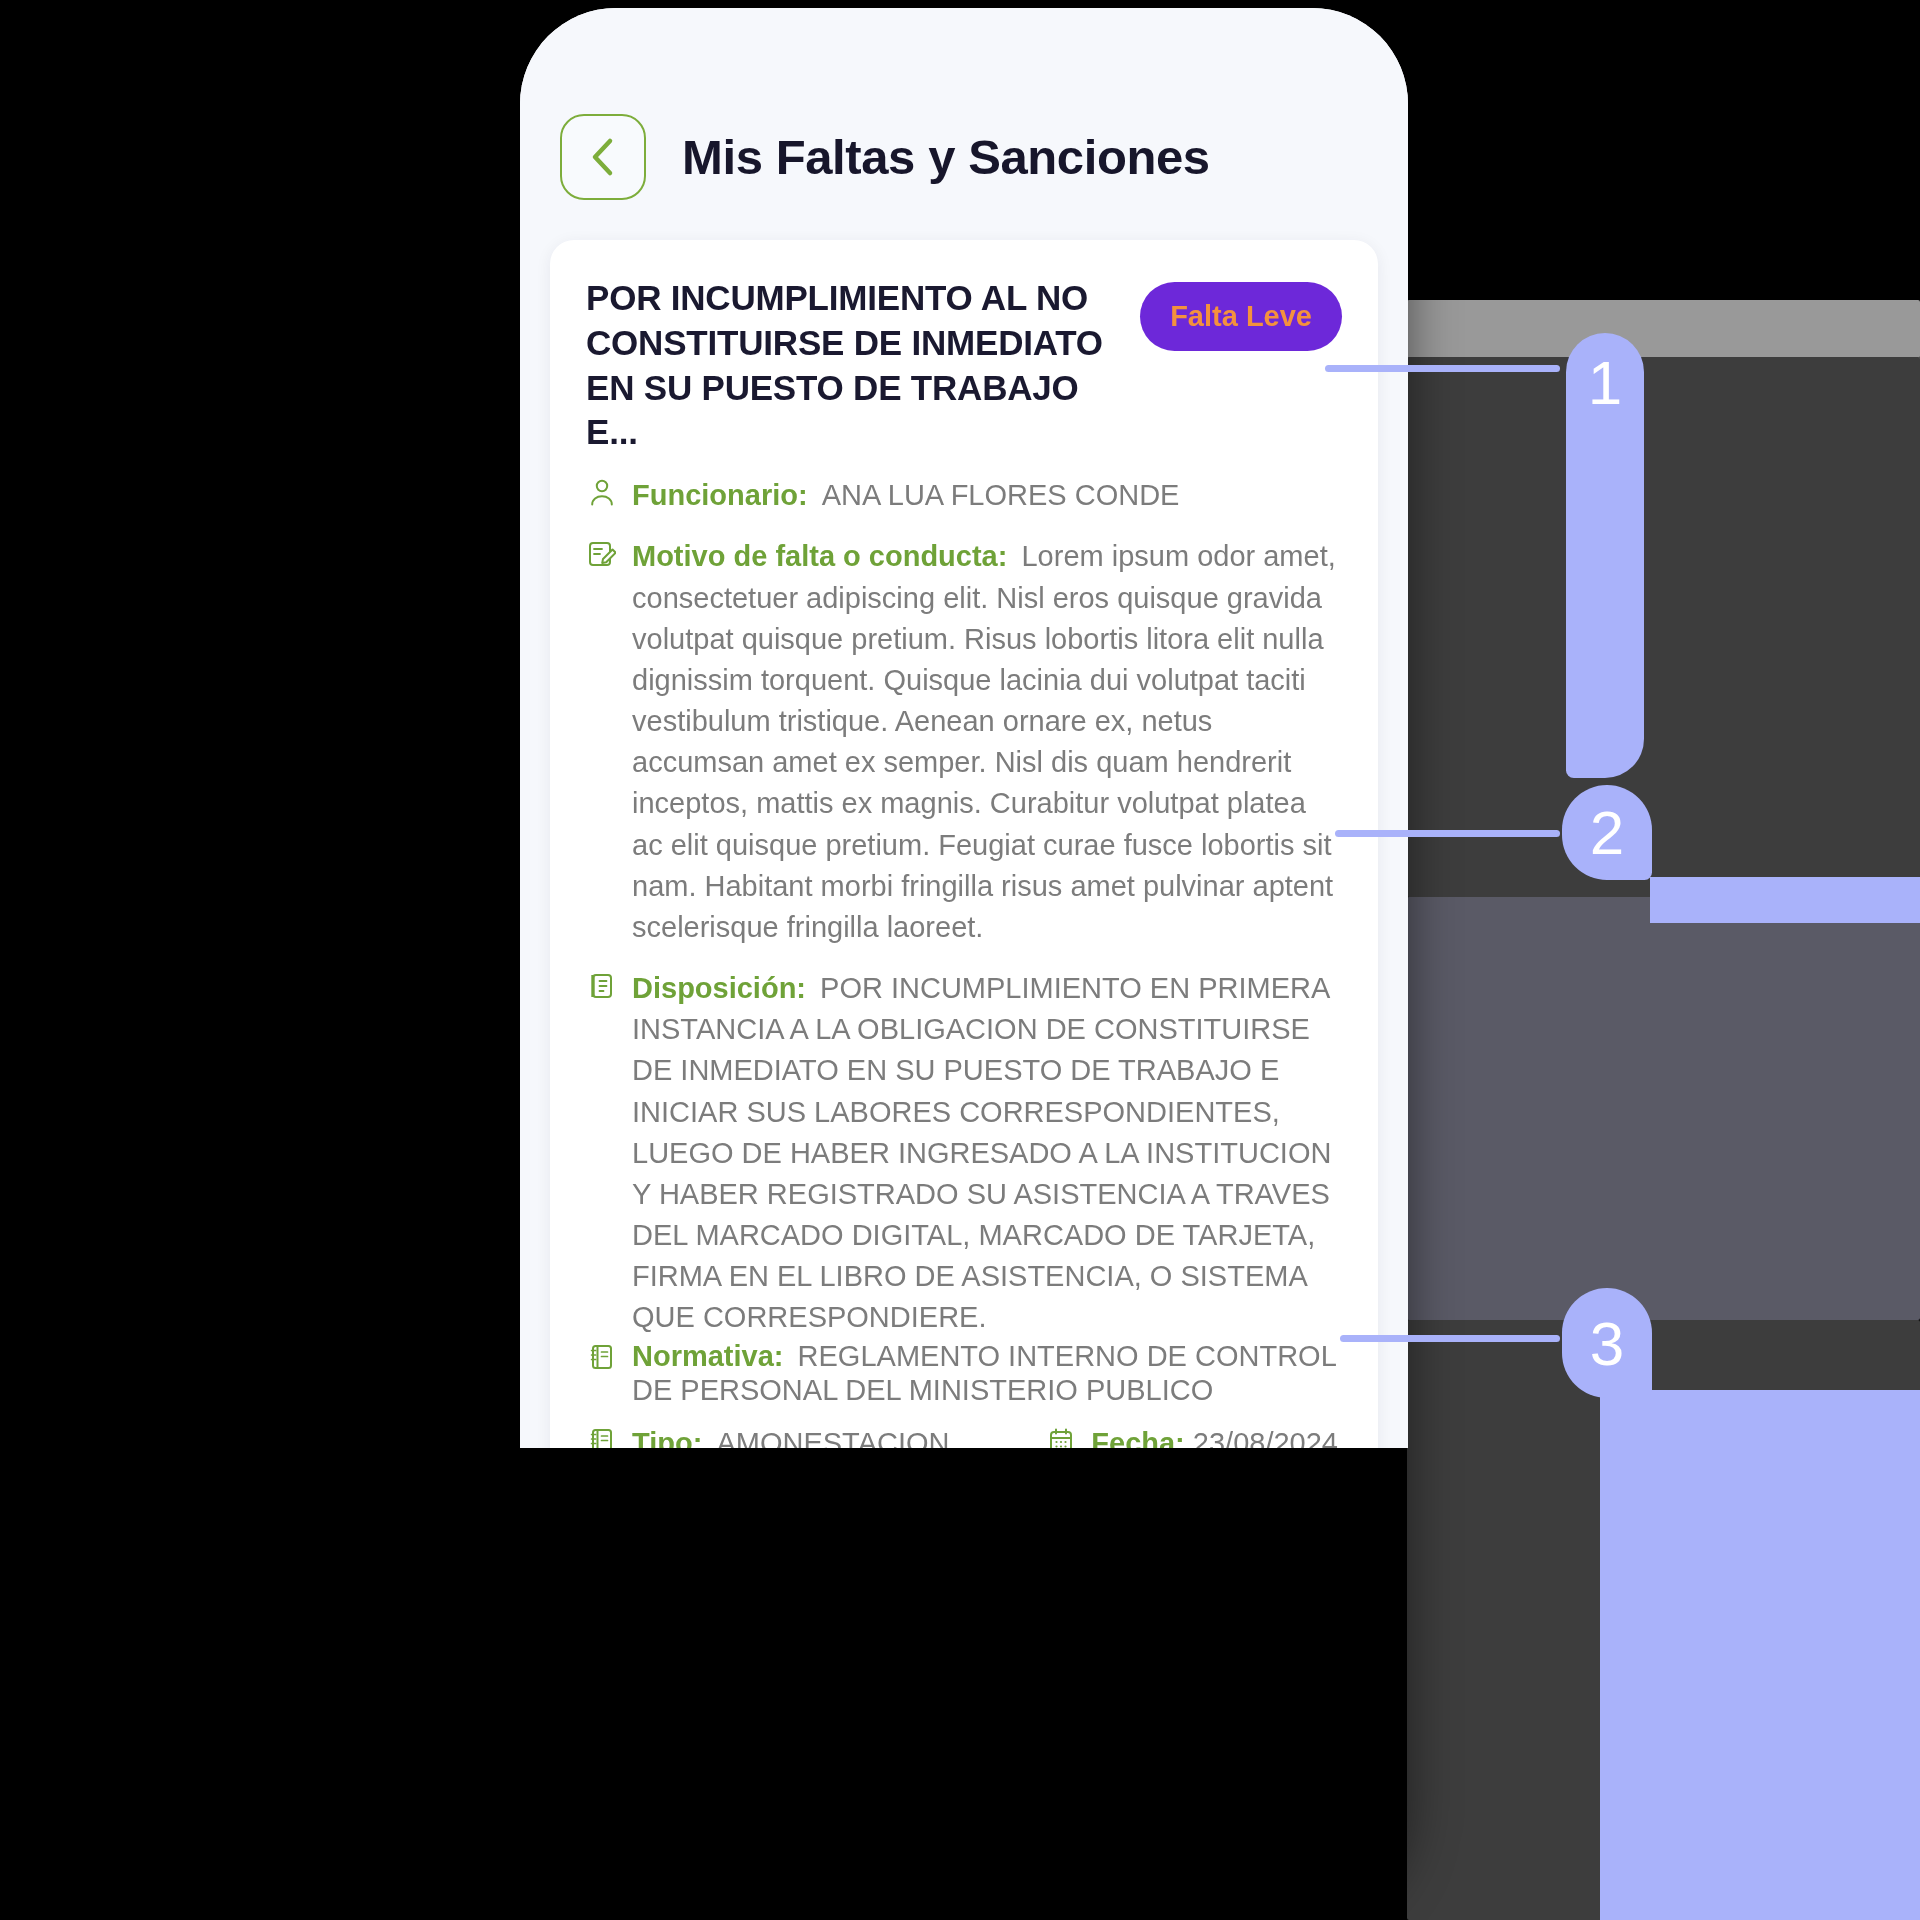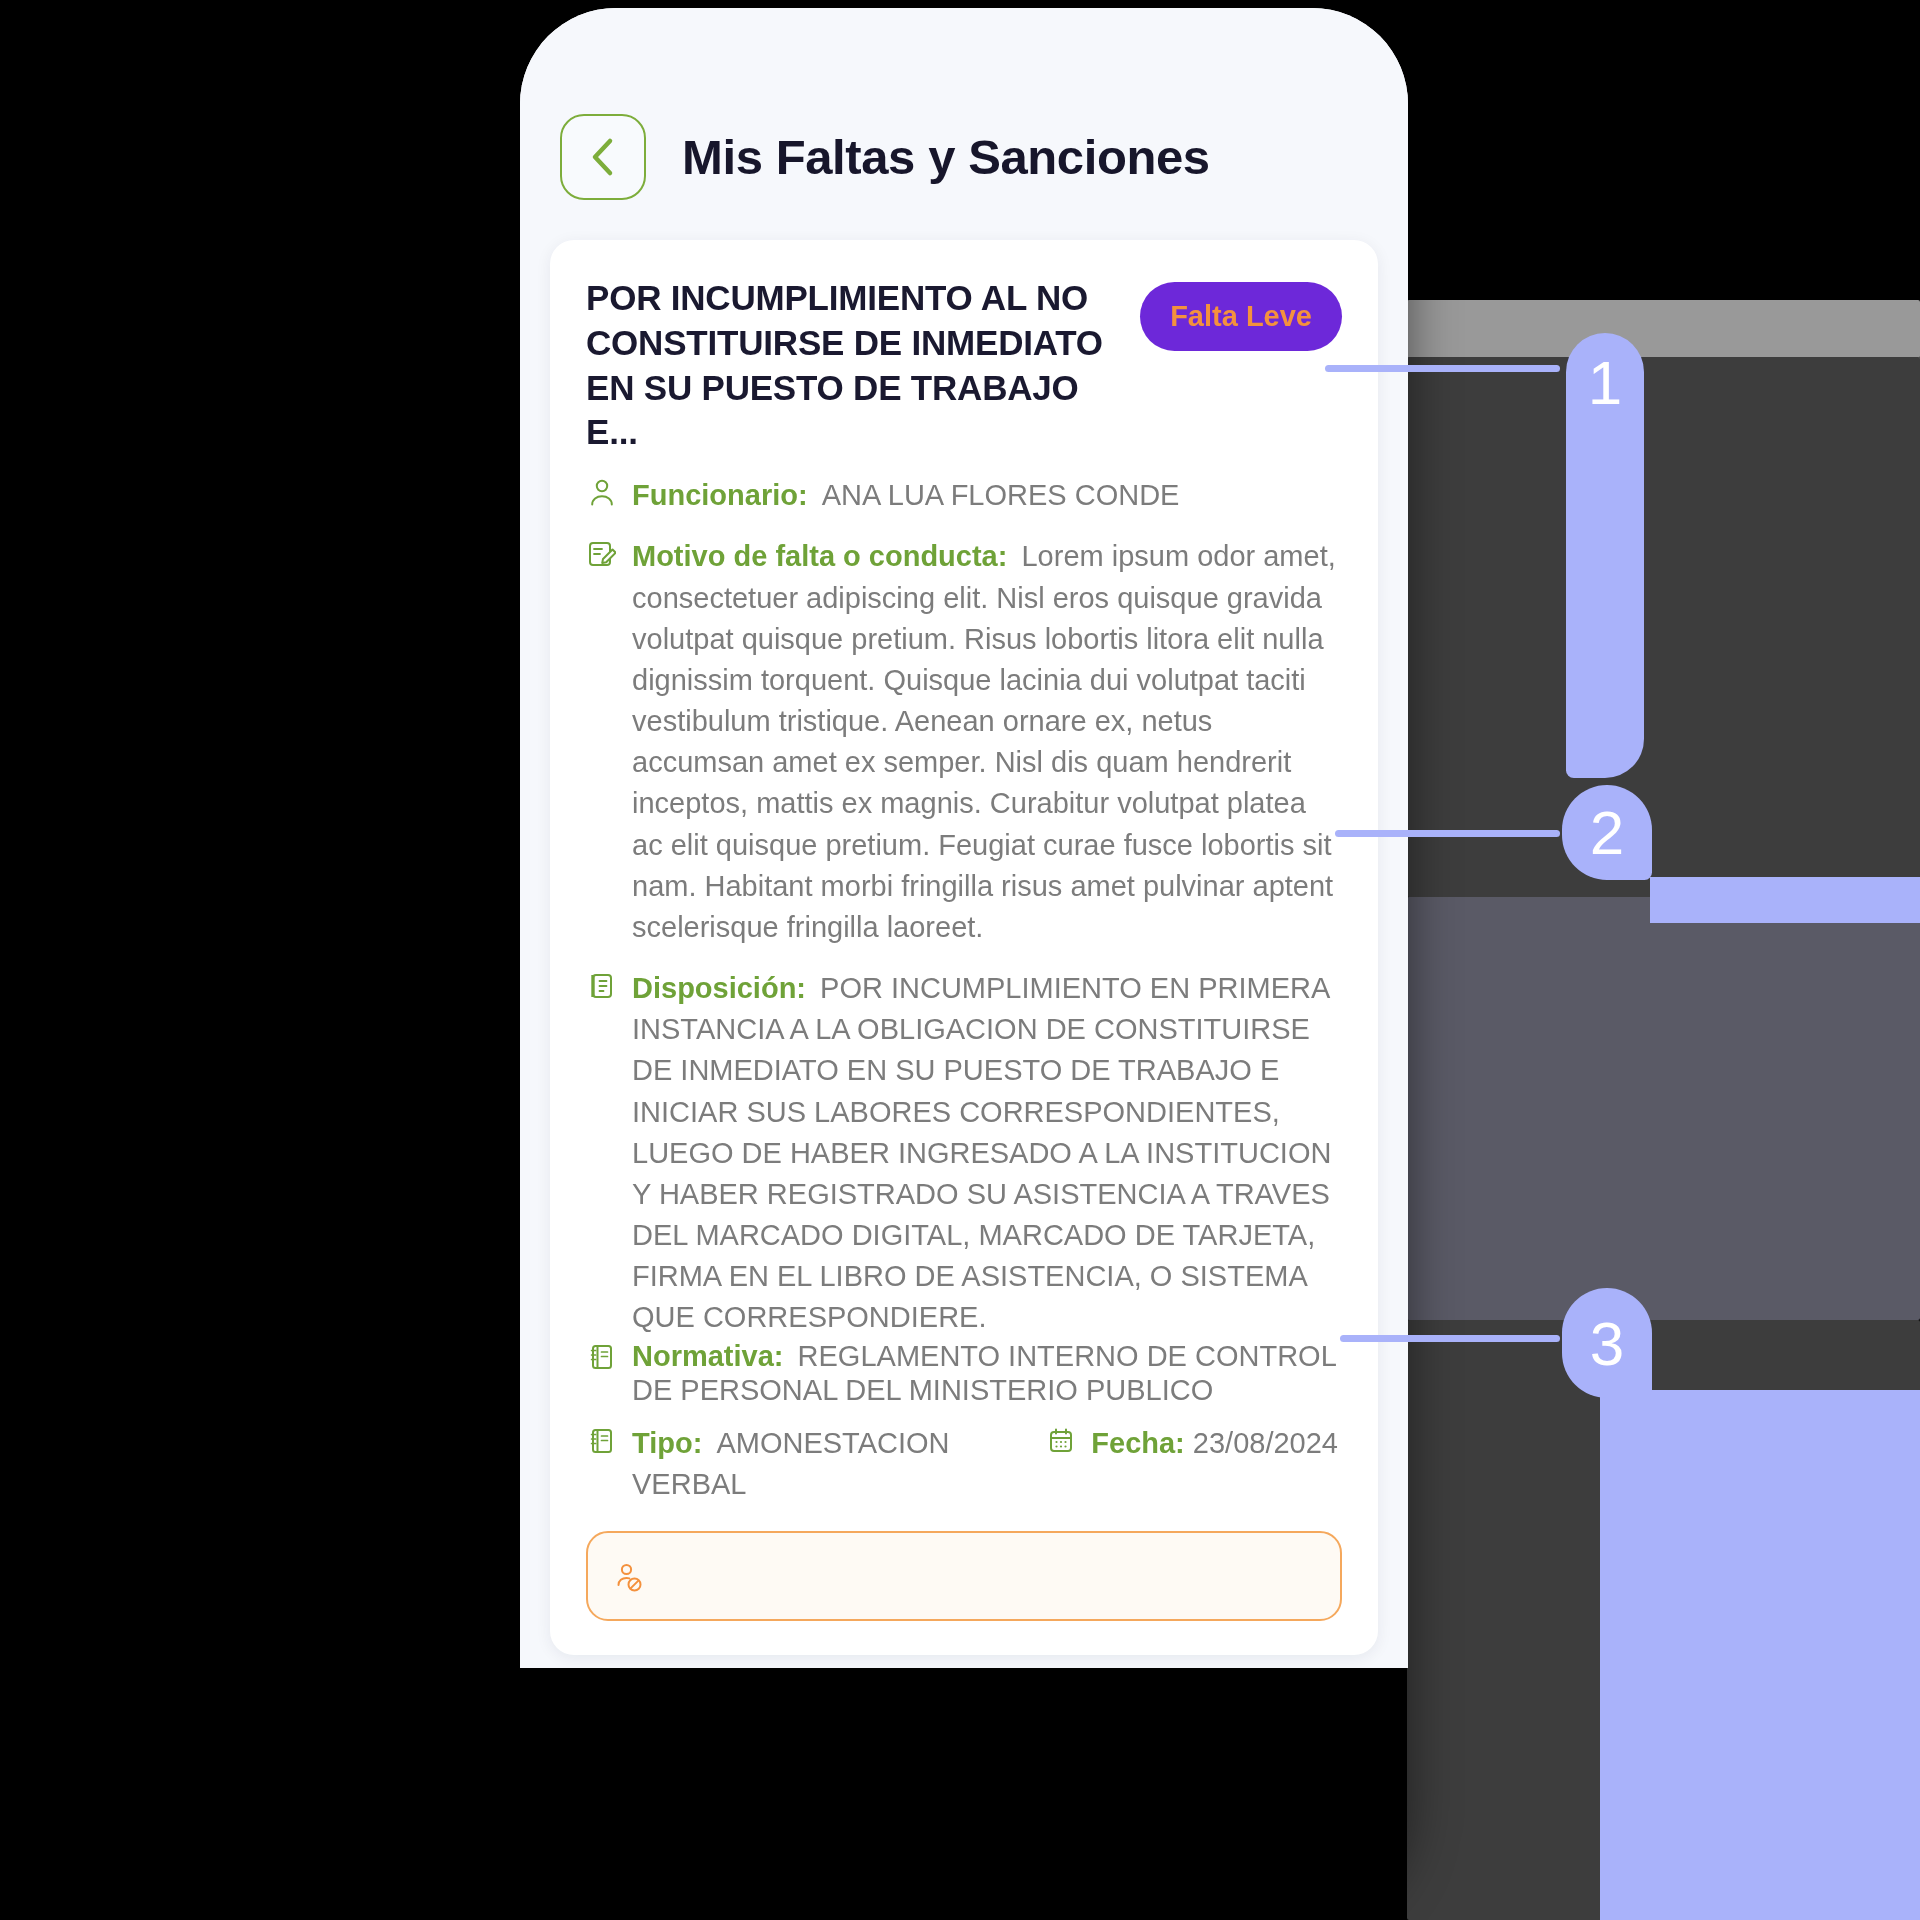--- a/index.html
+++ b/index.html
@@ -93,21 +93,21 @@
     position: absolute;
     left: 500px; top: 14px;
     width: 905px; height: 1906px;
     border-radius: 110px;
     background: rgba(0,0,0,0.55);
     filter: blur(26px);
   }
   #phone {
     position: absolute;
     left: 520px; top: 8px;
-    width: 888px; height: 1660px;
+    width: 888px; height: 1440px;
     background: #f6f8fc;
     border-radius: 96px 96px 0 0;
     overflow: hidden;
   }
   #phone-screen {
     position: absolute;
     inset: 0;
     background: #f6f8fc;
     padding: 0;
   }

